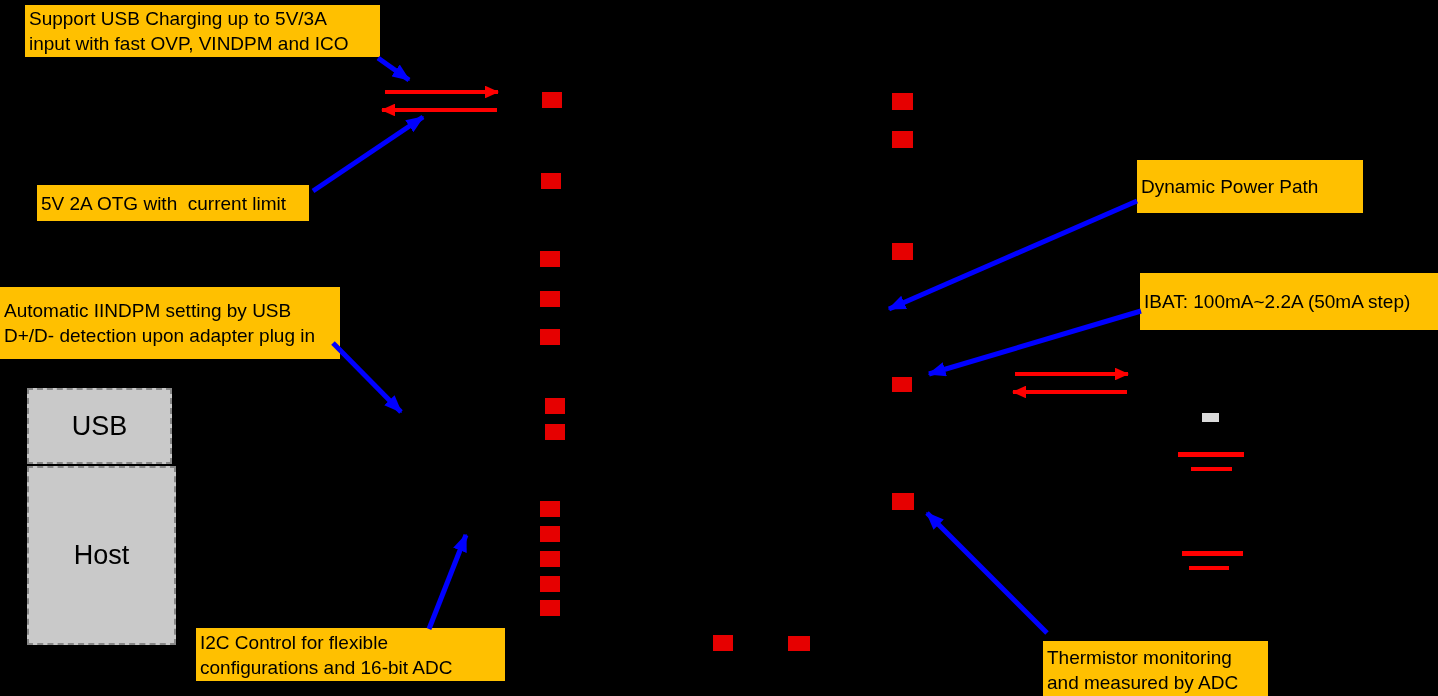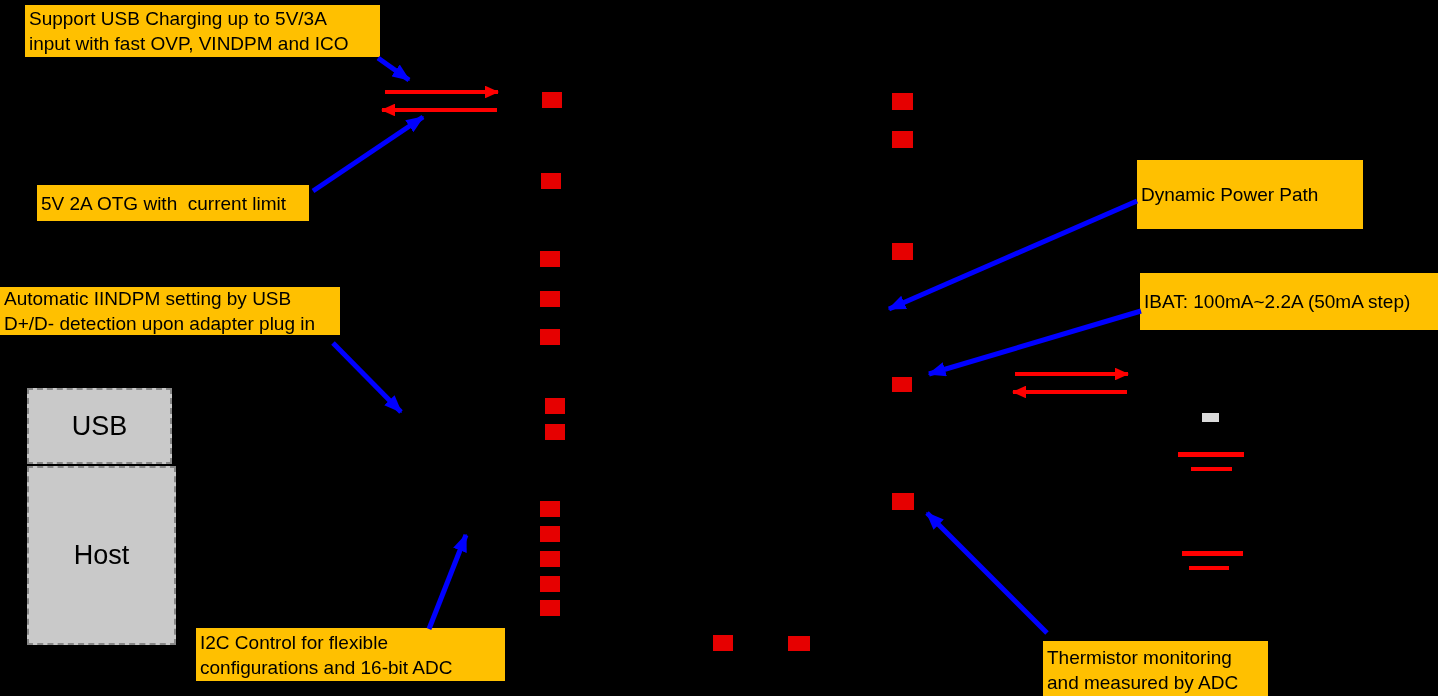--- a/index.html
+++ b/index.html
@@ -38,29 +38,29 @@
       </div>
     </div>
   <div id="callout-layer">
       <div class="callout" style="left: 25px; top: 5px; width: 355px; height: 52px;">
         <span class="callout-line">Support USB Charging up to 5V/3A</span>
         <span class="callout-line">input with fast OVP, VINDPM and ICO</span>
       </div>
       <div class="callout" style="left: 37px; top: 185px; width: 272px; height: 36px;">
         <span class="callout-line">5V 2A OTG with  current limit</span>
       </div>
-      <div class="callout" style="left: 0px; top: 287px; width: 340px; height: 48px;">
+      <div class="callout" style="left: 0px; top: 287px; width: 340px; height: 72px;">
         <span class="callout-line">Automatic IINDPM setting by USB</span>
         <span class="callout-line">D+/D- detection upon adapter plug in</span>
       </div>
       <div class="callout" style="left: 196px; top: 628px; width: 309px; height: 53px;">
         <span class="callout-line">I2C Control for flexible</span>
         <span class="callout-line">configurations and 16-bit ADC</span>
       </div>
-      <div class="callout" style="left: 1137px; top: 160px; width: 226px; height: 69px;">
+      <div class="callout" style="left: 1137px; top: 160px; width: 226px; height: 53px;">
         <span class="callout-line">Dynamic Power Path</span>
       </div>
       <div class="callout" style="left: 1140px; top: 273px; width: 298px; height: 57px;">
         <span class="callout-line">IBAT: 100mA~2.2A (50mA step)</span>
       </div>
       <div class="callout" style="left: 1043px; top: 633px; width: 225px; height: 57px; margin-top: 8px;">
         <span class="callout-line">Thermistor monitoring</span>
         <span class="callout-line">and measured by ADC</span>
       </div>
     </div>

